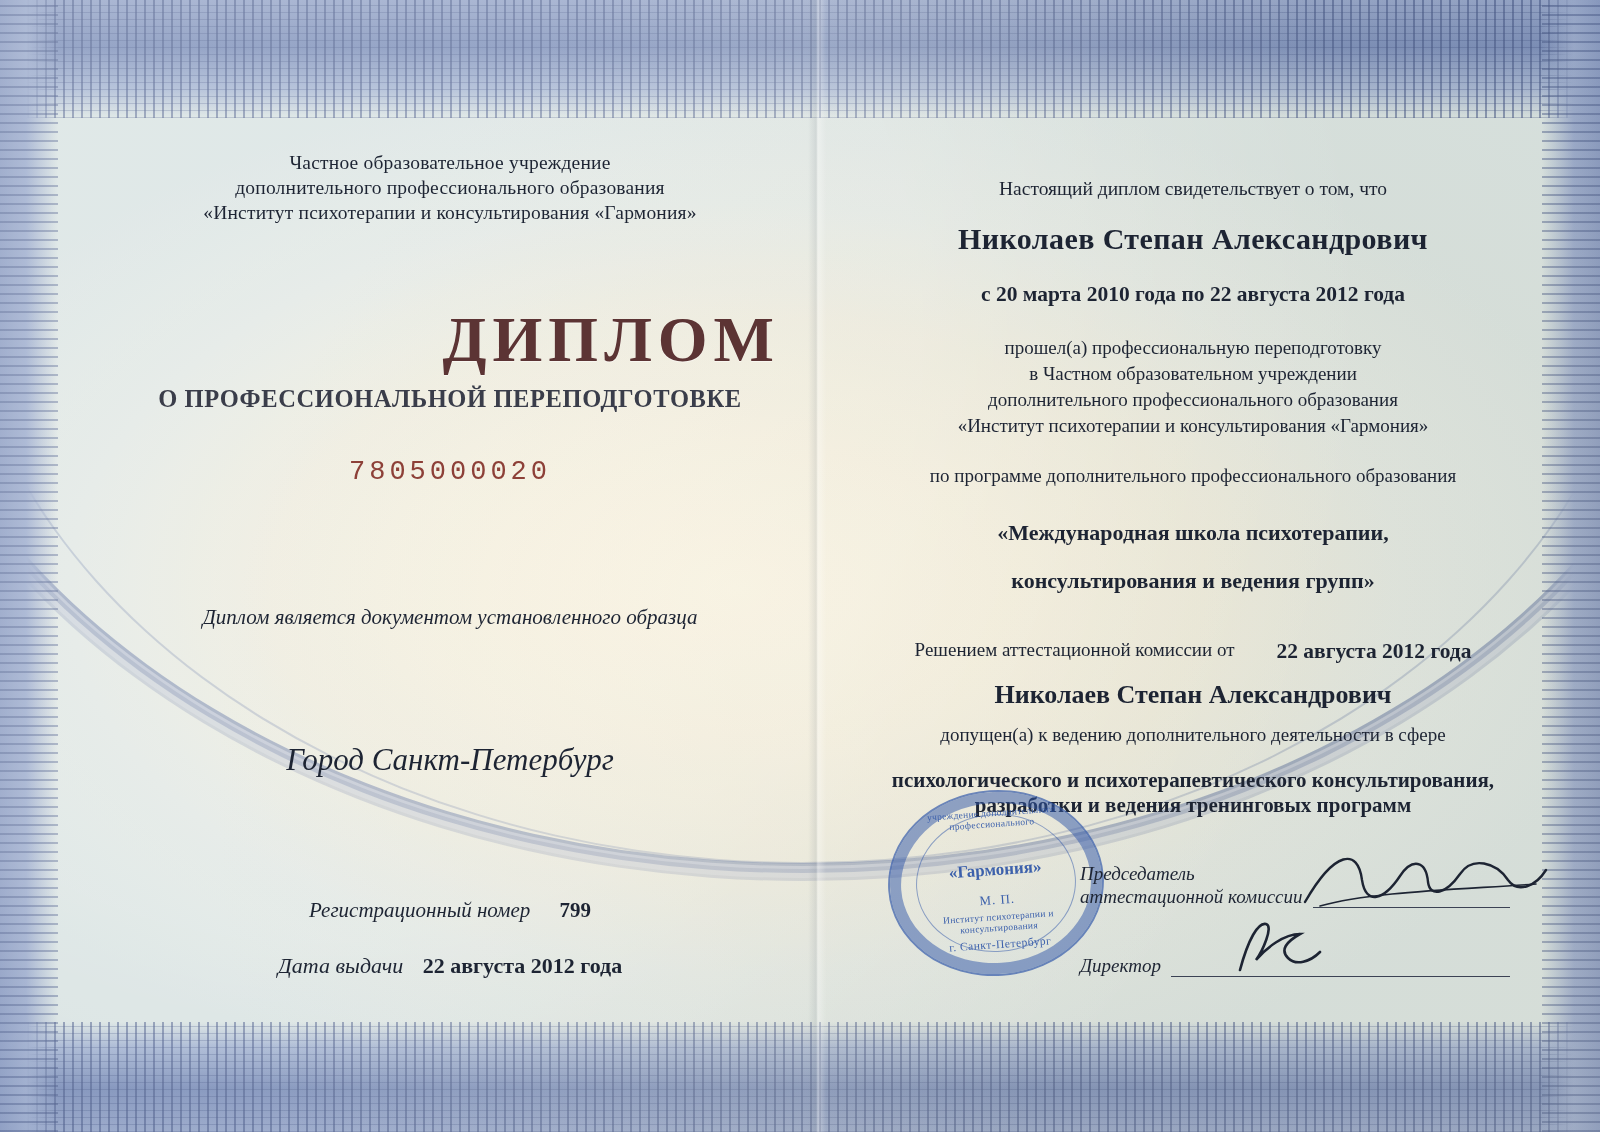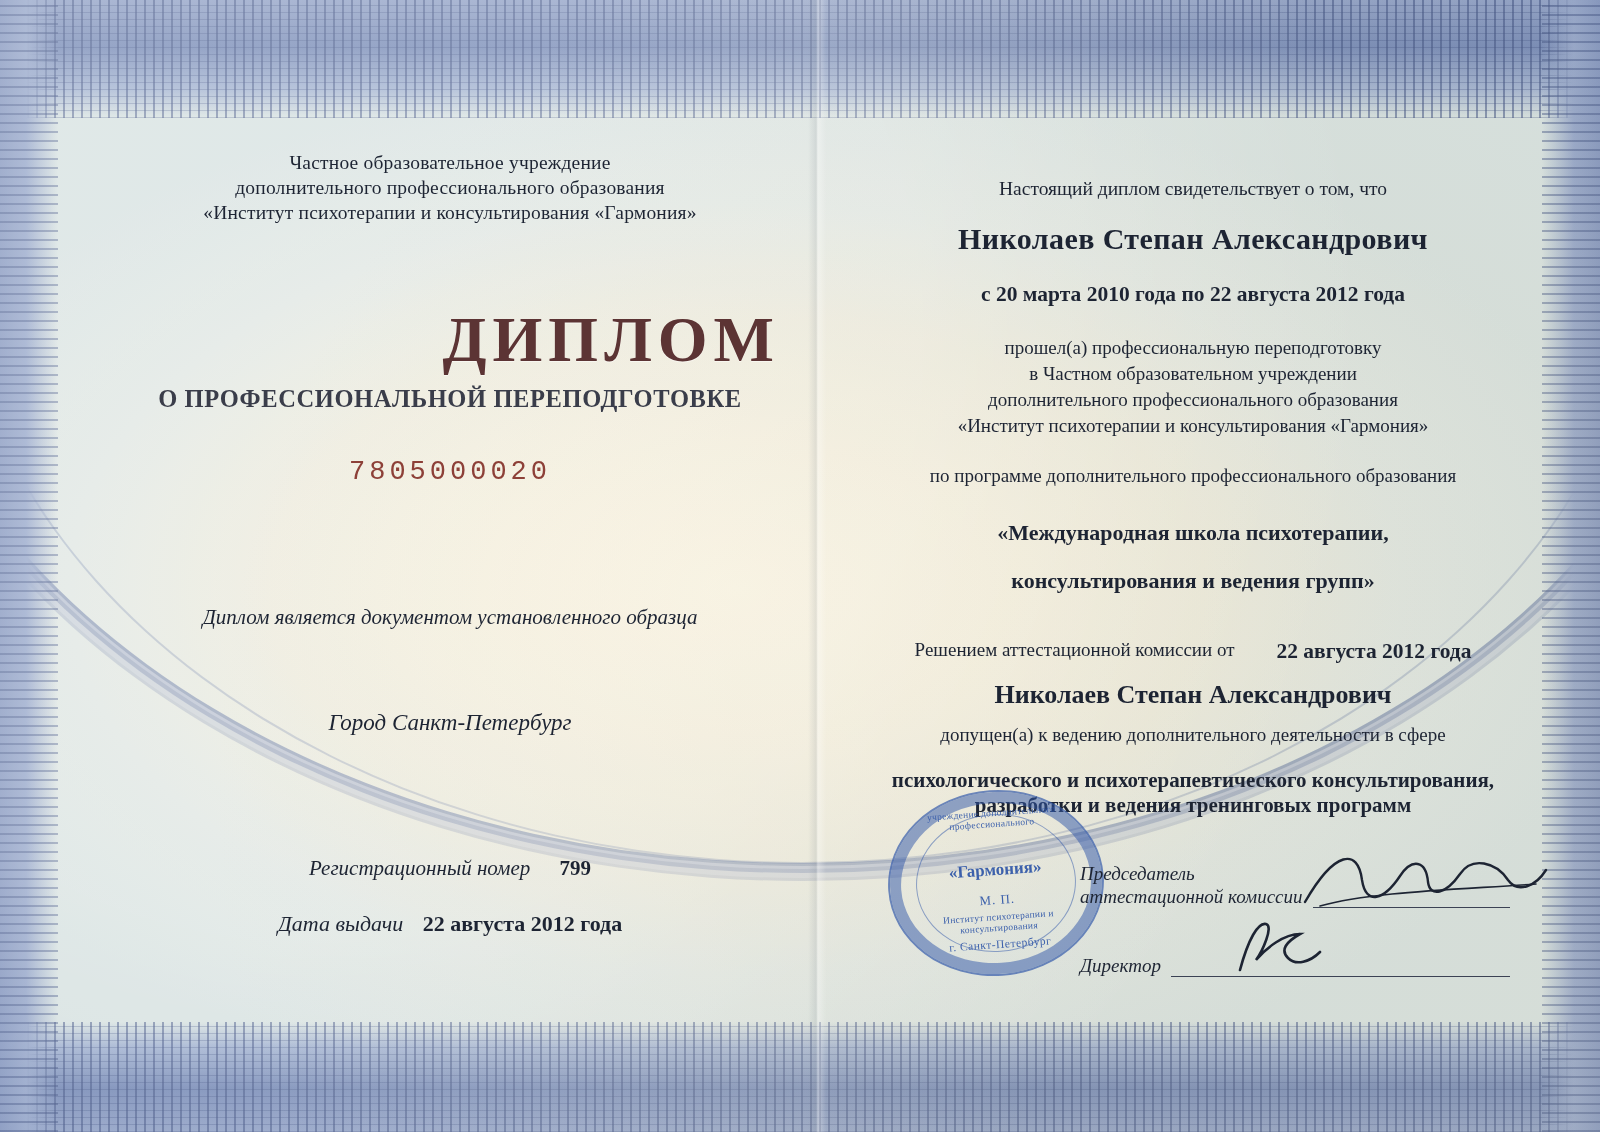--- a/index.html
+++ b/index.html
@@ -154,22 +154,22 @@
     letter-spacing: 4px;
     color: #8d4038;
     font-family: "Liberation Mono", monospace;
   }
   .estab-note {
     margin-top: 118px;
     font-size: 21px;
     font-style: italic;
   }
   .city {
-    margin-top: 80px;
-    font-size: 23px;
+    margin-top: 112px;
+    font-size: 31px;
     font-style: italic;
   }
   .reg-row {
     margin-top: 120px;
     font-size: 21px;
     font-style: italic;
   }
   .reg-row .val {
     font-style: normal;
     font-weight: bold;

